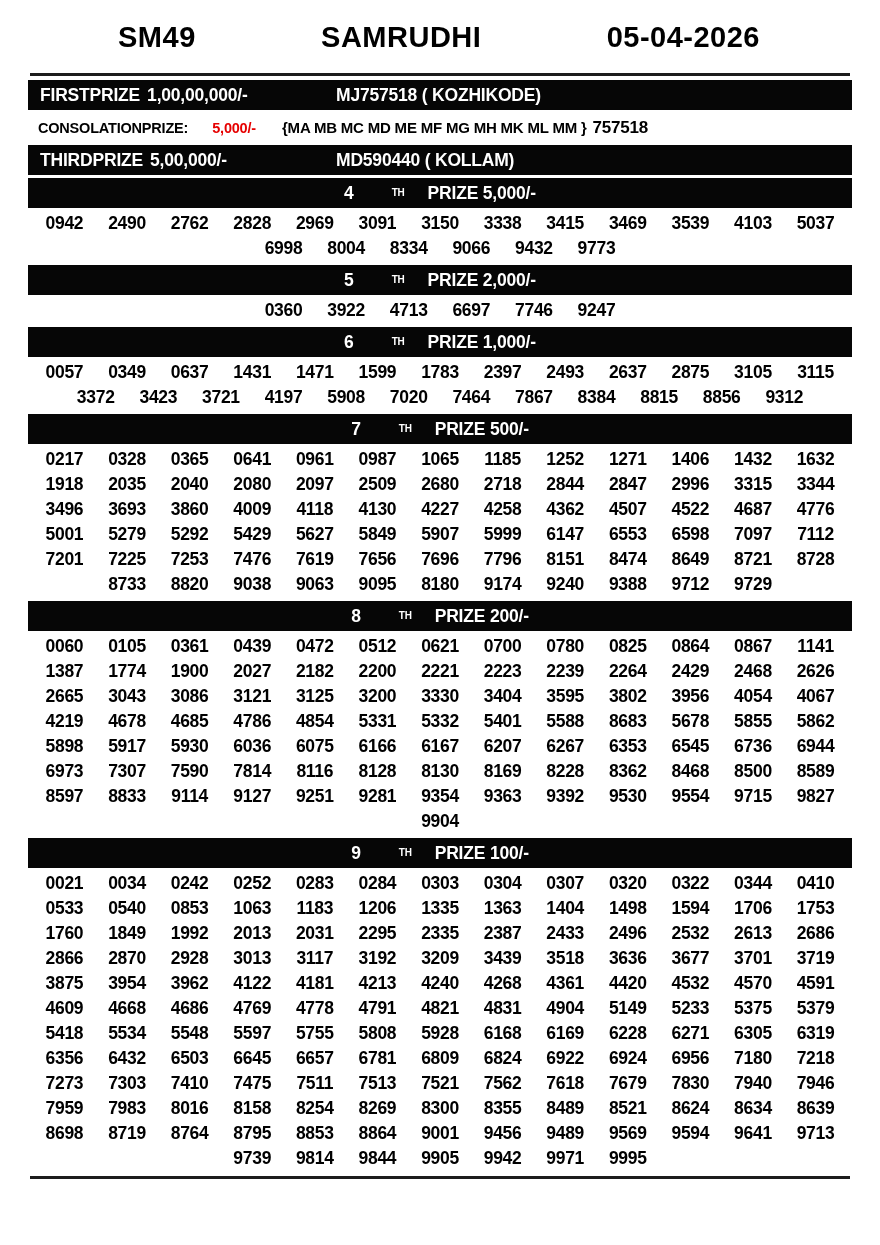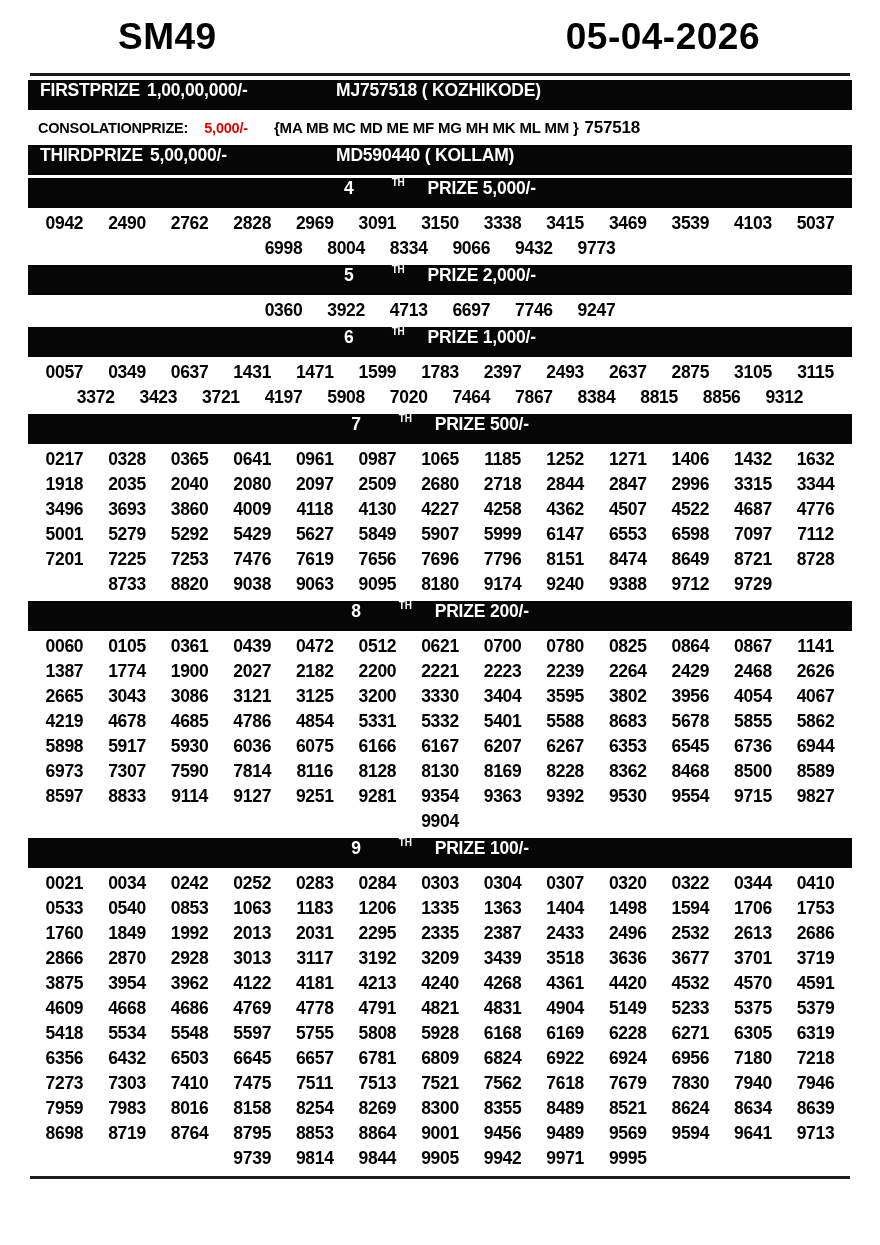--- a/index.html
+++ b/index.html
@@ -10,57 +10,57 @@
     color: #000;
   }
   .page { padding: 10px 28px 0 28px; }
 
   
   .topbar {
     display: flex;
     justify-content: space-between;
     align-items: baseline;
     padding: 8px 92px 0 90px;
-    font-size: 37px;
+    font-size: 29px;
     letter-spacing: 0.5px;
     line-height: 38px;
   }
 
   .rule { border-top: 3px solid #1c1c1c; }
   .top-rule { margin: 17px 2px 4px 2px; }
   .bottom-rule { margin: 5px 2px 0 2px; }
 
   
   .bar {
     background: #060606;
     color: #fff;
     height: 30px;
     display: flex;
-    align-items: flex-start;
+    align-items: center;
     padding: 0 12px;
     font-size: 17.5px;
     letter-spacing: -0.2px;
     margin: 3px 0;
   }
   .winner-bar .wlabel { min-width: 296px; display: inline-block; }
   .wlabel .amt { margin-left: 7px; }
   .tier-bar { justify-content: center; }
   .tier-bar .sup { font-size: 10px; vertical-align: super; line-height: 1; margin-right: 1px; padding-left: 38px; }
   .tier-bar .tier-title { margin-left: 22px; }
 
   
   .consolation {
     display: flex;
     align-items: center;
     height: 29px;
     padding: 0 10px;
     font-size: 14.5px;
     letter-spacing: -0.2px;
   }
-  .consolation .c-amount { color: var(--accent-red, #e60000); margin-left: 16px; text-align: right; }
+  .consolation .c-amount { color: var(--accent-red, #e60000); margin-left: 24px; text-align: right; }
   .consolation .c-series { font-size: 15px; margin-left: 26px; }
   .consolation .c-number { font-size: 17px; margin-left: 6px; }
 
   
   .tier { margin-top: 1px; }
   .num-grid { width: 814px; margin: 3px auto 4px auto; }
   .num-row { display: flex; justify-content: center; }
   .num-cell {
     width: 62.6px;
     text-align: center;
@@ -70,20 +70,21 @@
     white-space: nowrap;
   }
 </style>
 </head>
 <body>
 
 <div class="page">
 
   <header class="topbar">
     <span>SM49</span>
+    <span>SAMRUDHI</span>
     <span>05-04-2026</span>
   </header>
 
   <div class="rule top-rule"></div>
 
   <div class="bar winner-bar">
     <span class="wlabel"><span>FIRSTPRIZE</span><span class="amt">1,00,00,000/-</span></span>
     <span>MJ757518 ( KOZHIKODE)</span>
   </div>
 

